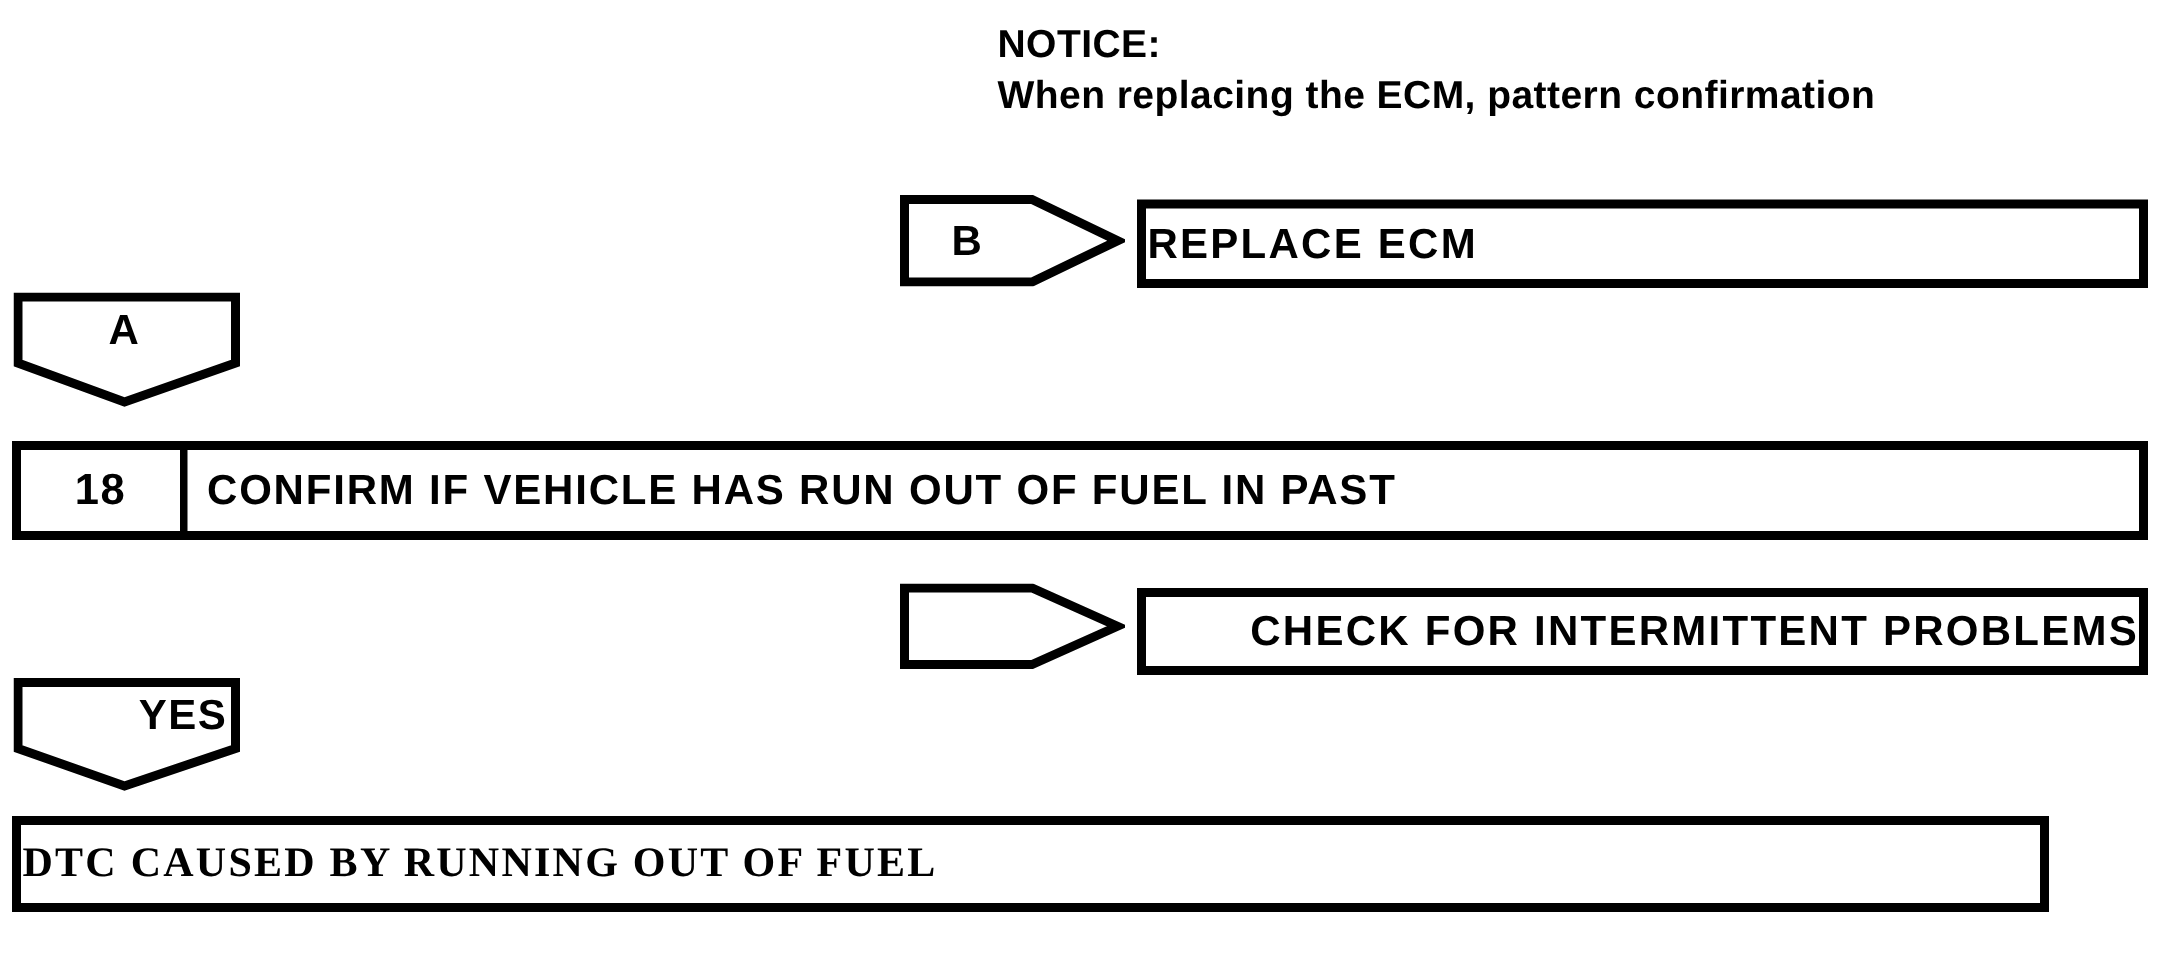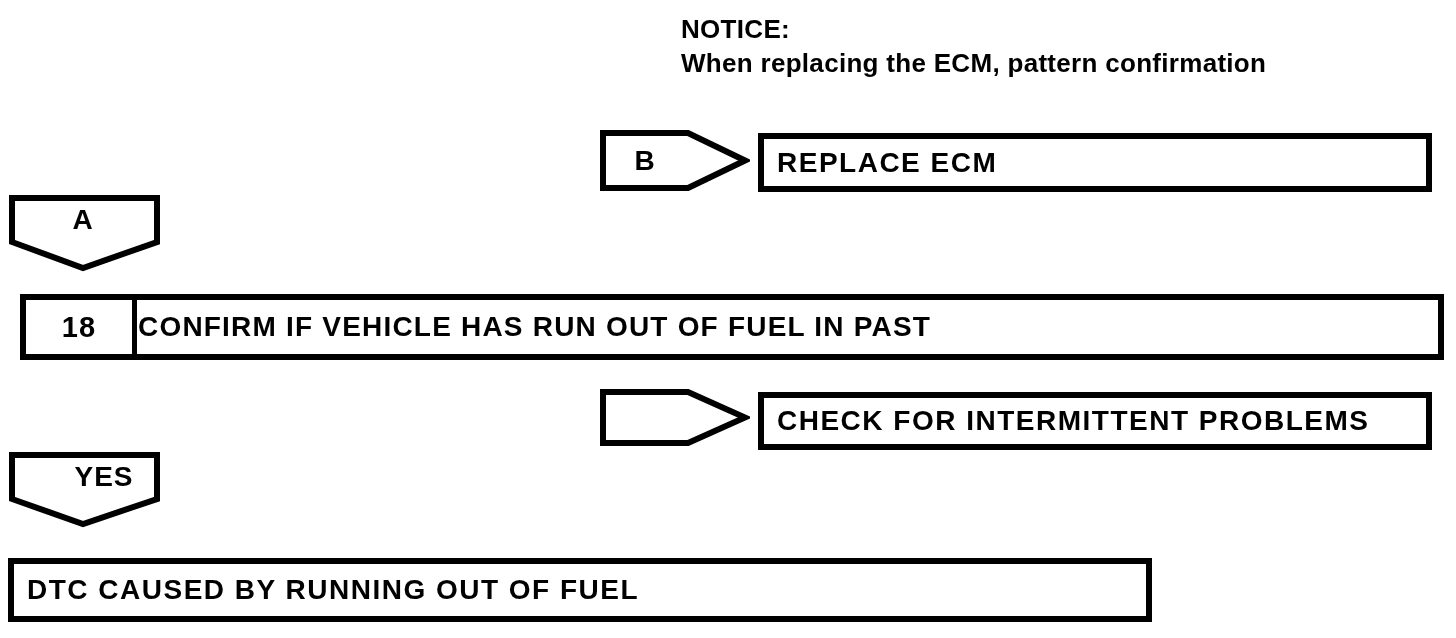--- a/index.html
+++ b/index.html
@@ -18,21 +18,20 @@
     overflow: hidden;
   }
   .notice {
     position: absolute;
     left: 665px;
     top: 12px;
     font-size: 26px;
     line-height: 34px;
     letter-spacing: 0.3px;
     white-space: nowrap;
-    margin-left: 16px;
   }
   .shape {
     position: absolute;
     display: block;
   }
   .connector-label {
     position: absolute;
     display: flex;
     align-items: center;
     justify-content: center;
@@ -45,21 +44,21 @@
     box-sizing: border-box;
     border: 6px solid #000000;
     background: #ffffff;
     display: flex;
     align-items: center;
     font-size: 28px;
     letter-spacing: 1.5px;
     white-space: nowrap;
   }
   .action-box .action-text {
-    padding-left: 13px;
+    padding-left: 1px;
   }
   .step-box {
     position: absolute;
     box-sizing: border-box;
     border: 6px solid #000000;
     background: #ffffff;
     display: flex;
     align-items: stretch;
     white-space: nowrap;
   }
@@ -69,37 +68,37 @@
     display: flex;
     align-items: center;
     justify-content: center;
     font-size: 29px;
     letter-spacing: 1px;
   }
   .step-title-cell {
     flex: 1;
     display: flex;
     align-items: center;
-    padding-left: 1px;
+    padding-left: 13px;
     font-size: 28px;
     letter-spacing: 1.2px;
   }
   
   #connector-b-shape   { left: 600px; top: 130px; }
   #connector-b-label   { left: 600px; top: 130px; width: 90px;  height: 61px; }
   #replace-ecm-box     { left: 758px; top: 133px; width: 674px; height: 59px; }
   #connector-a-shape   { left: 9px;   top: 195px; }
   #connector-a-label   { left: 9px;   top: 197px; width: 148px; height: 46px; }
-  #step-18-box         { left: 8px;   top: 294px; width: 1424px; height: 66px; margin-left: 12px; }
+  #step-18-box         { left: 8px;   top: 294px; width: 1424px; height: 66px; }
   #connector-no-shape  { left: 600px; top: 389px; }
   #connector-no-label  { left: 600px; top: 389px; width: 90px;  height: 57px; }
-  #check-box           { left: 758px; top: 392px; width: 674px; height: 58px; }
+  #check-box           { left: 758px; top: 392px; width: 674px; height: 58px; justify-content: flex-end; }
   #connector-yes-shape { left: 9px;   top: 452px; }
-  #connector-yes-label { left: 8px;   top: 454px; width: 148px; height: 46px; padding-left: 22px; }
-  #dtc-box             { left: 8px;   top: 558px; width: 1144px; height: 64px; }
+  #connector-yes-label { left: 26px;   top: 454px; width: 148px; height: 46px; padding-left: 22px; }
+  #dtc-box             { left: 8px;   top: 544px; width: 1358px; height: 64px; font-family: Liberation Serif, serif; }
 </style>
 </head>
 <body>
 
 <div class="canvas">
 
   <div class="notice">
     <div>NOTICE:</div>
     <div>When replacing the ECM, pattern confirmation</div>
   </div>

